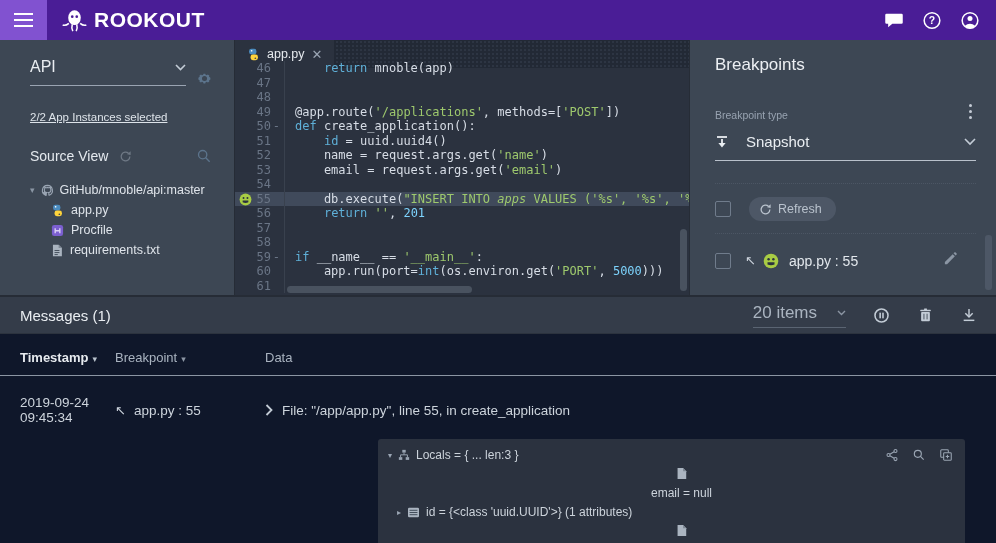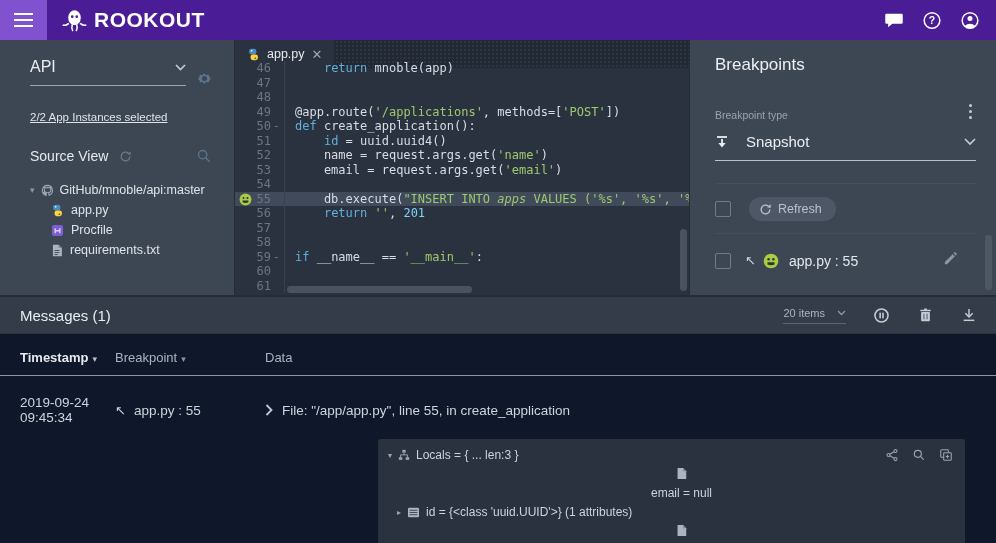--- a/index.html
+++ b/index.html
@@ -80,21 +80,21 @@
   .bp-item-label { color:#e2e7ec; font-size:14px; margin-left:10px; }
   .pencil { margin-left:auto; margin-right:18px; cursor:pointer; }
   .right-scroll { position:absolute; right:4px; top:195px; width:7px; height:55px; background:#4d5766; border-radius:3px; }
 
   
   .messages { flex:1; background:#0f172a; border-top:2px solid #262c36; display:flex; flex-direction:column; }
   .msg-header { height:37px; flex:0 0 37px; background:#343c49; border-bottom:1px solid #2c333e;
     display:flex; align-items:center; padding:0 18px 0 20px; }
   .msg-title { color:#e9edf1; font-size:15px; }
   .msg-controls { margin-left:auto; display:flex; align-items:center; gap:26px; }
-  .items-select { display:flex; align-items:center; gap:12px; color:#aab4c0; font-size:11px;
+  .items-select { display:flex; align-items:center; gap:20px; color:#aab4c0; font-size:17px;
     border-bottom:1px solid #5a6472; padding-bottom:4px; cursor:pointer; }
   .msg-icon { width:18px; height:18px; display:flex; align-items:center; justify-content:center; cursor:pointer; }
 
   .msg-thead { display:flex; padding:16px 0 10px 0; border-bottom:1px solid #8b95a3; font-size:13px; }
   .col-ts { width:115px; padding-left:20px; flex:0 0 115px; }
   .col-bp { width:150px; padding-left:0; flex:0 0 150px; }
   .col-data { flex:1; }
   .msg-thead .col-ts { color:#e6eaee; font-weight:700; }
   .msg-thead .col-bp, .msg-thead .col-data { color:#aab4c0; }
   .sort-caret { font-size:9px; color:#b9c2cc; margin-left:4px; }
@@ -269,21 +269,21 @@
           <div class="code-line hl"><div class="gutter"><span class="bp-dot"><svg width="13" height="13" viewBox="0 0 16 16">
                   <circle cx="8" cy="8" r="7.3" fill="#a8cc44"></circle>
                   <circle cx="5.6" cy="6.2" r="1.2" fill="#2b323f"></circle>
                   <circle cx="10.4" cy="6.2" r="1.2" fill="#2b323f"></circle>
                   <path d="M4.5 9.2h7v2.2q-3.5 1.6-7 0z" fill="#2b323f"></path>
                 </svg></span>55</div><div class="codetext"><span class="tk-p">    db.execute(</span><span class="tk-s">"INSERT INTO </span><span class="tk-si">apps</span><span class="tk-s"> VALUES ('%s', '%s', '%s'</span></div></div>
           <div class="code-line"><div class="gutter">56</div><div class="codetext"><span class="tk-p">    </span><span class="tk-k">return</span><span class="tk-p"> </span><span class="tk-s">''</span><span class="tk-p">, </span><span class="tk-n">201</span></div></div>
           <div class="code-line"><div class="gutter">57</div><div class="codetext"></div></div>
           <div class="code-line"><div class="gutter">58</div><div class="codetext"></div></div>
           <div class="code-line"><div class="gutter">59<span class="fold">-</span></div><div class="codetext"><span class="tk-k">if</span><span class="tk-p"> __name__ == </span><span class="tk-s">'__main__'</span><span class="tk-p">:</span></div></div>
-          <div class="code-line"><div class="gutter">60</div></div>
+          <div class="code-line"><div class="gutter">60</div><div class="codetext"><span class="tk-p">    app.run(port=</span><span class="tk-b">int</span><span class="tk-p">(os.environ.get(</span><span class="tk-s">'PORT'</span><span class="tk-p">, </span><span class="tk-n">5000</span><span class="tk-p">)))</span></div></div>
           <div class="code-line"><div class="gutter">61</div><div class="codetext"></div></div>
         </div>
       <div class="hscroll"></div>
       <div class="vscroll"></div>
     </section>
 
     <aside class="right">
       <h2>Breakpoints</h2>
       <div class="bp-type-row">
         <span class="bp-type-label">Breakpoint type</span>

